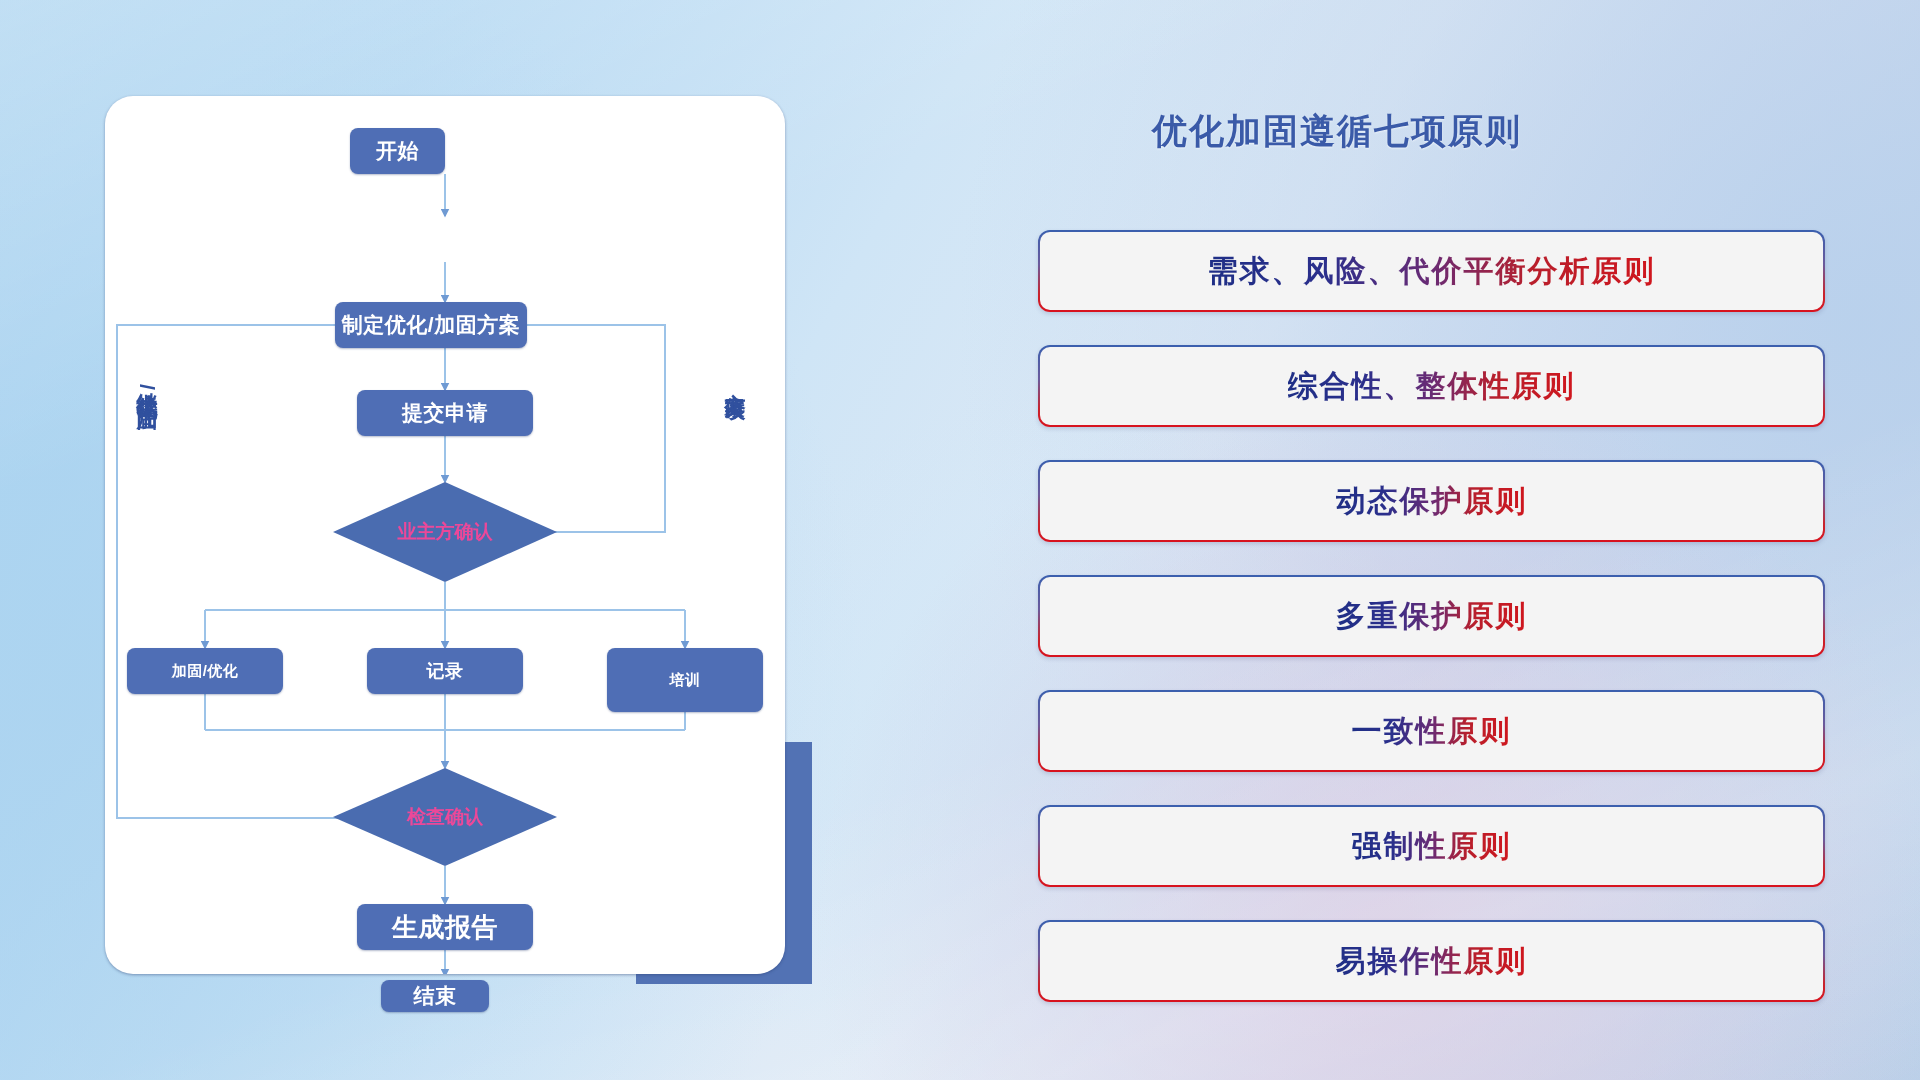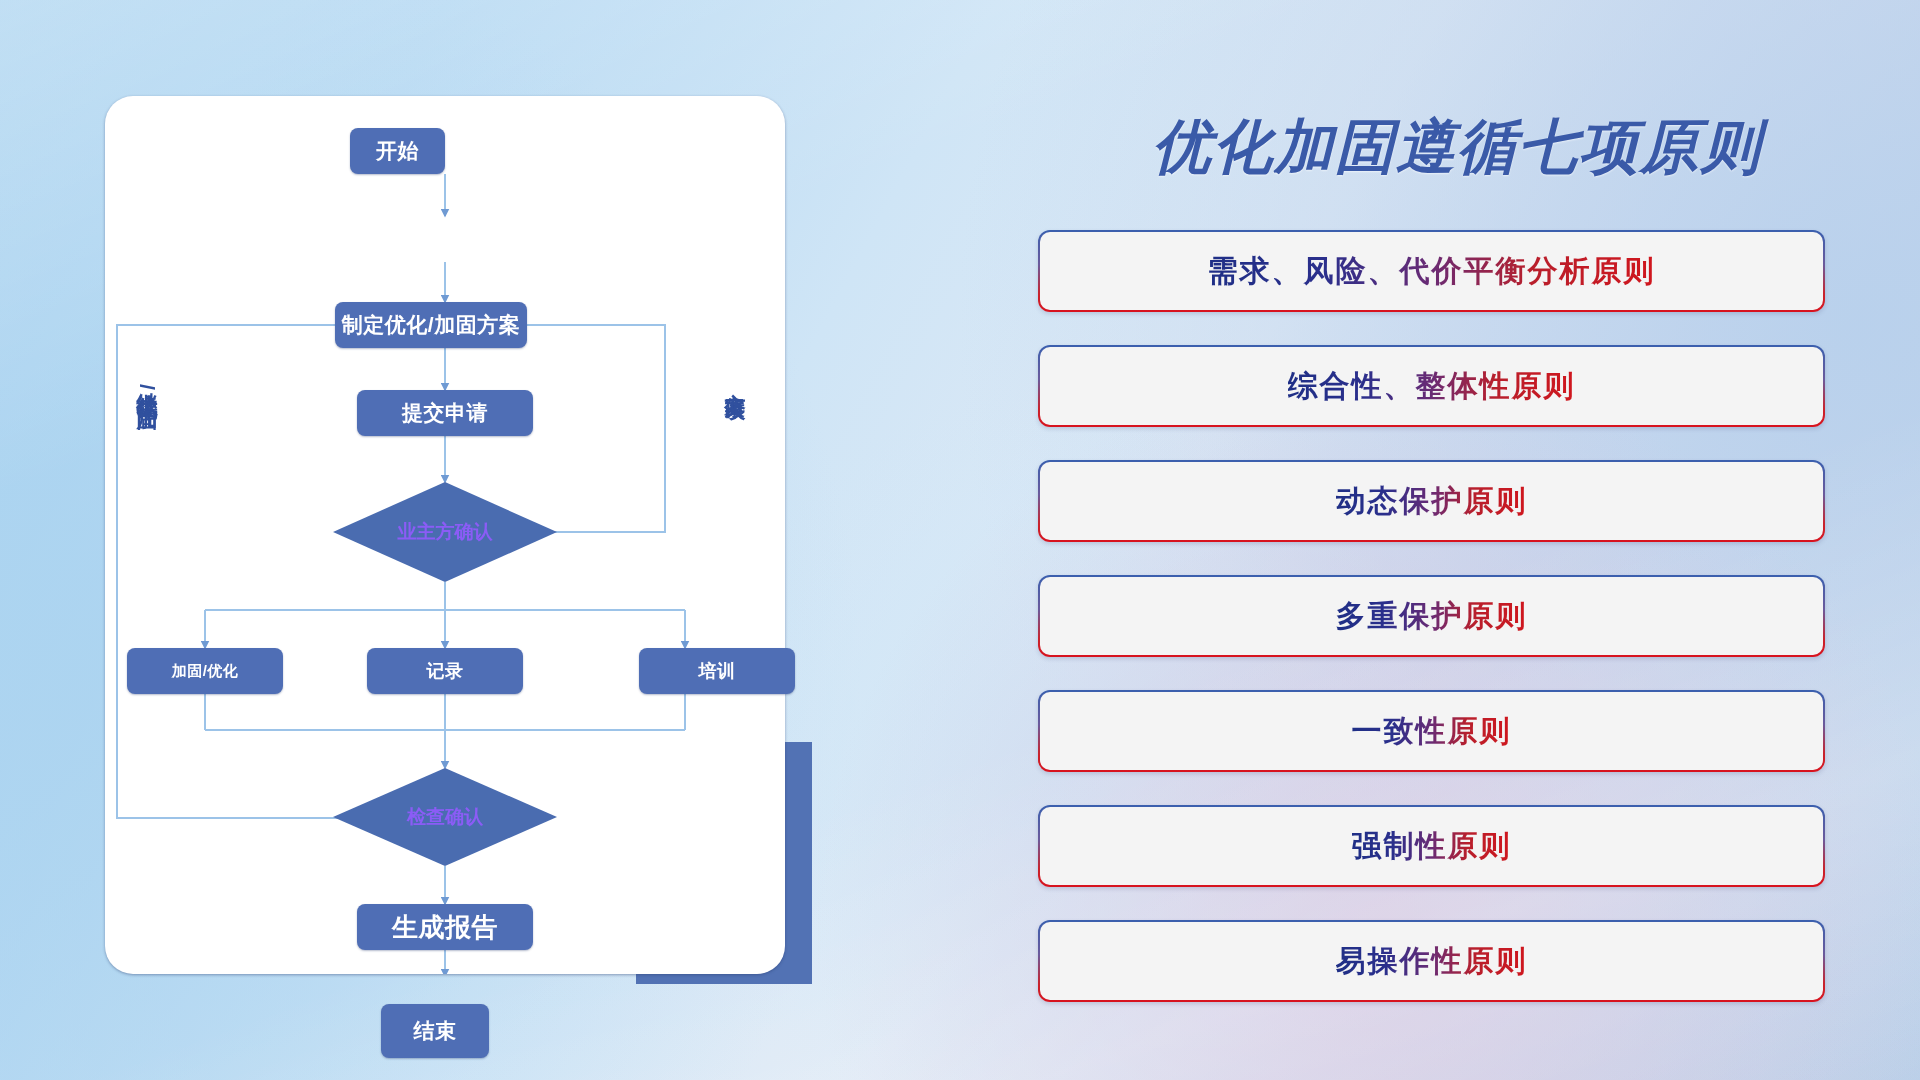--- a/index.html
+++ b/index.html
@@ -43,44 +43,43 @@
     border-radius:8px;
     display:flex;align-items:center;justify-content:center;
     font-weight:bold;
     letter-spacing:.5px;
     box-shadow:0 1px 2px rgba(40,60,110,.35);
     white-space:nowrap;
   }
   .diamond{
     position:absolute;
     display:flex;align-items:center;justify-content:center;
-    color:#8b5cf6;font-weight:bold;white-space:nowrap;
+    color:#ec4899;font-weight:bold;white-space:nowrap;
   }
   .diamond .dshape{
     position:absolute;inset:0;
     background:#4a6cb0;
     clip-path:polygon(50% 0,100% 50%,50% 100%,0 50%);
   }
   .diamond span{position:relative;z-index:2;}
   .vlabel{
     position:absolute;
     writing-mode:vertical-rl;
     color:#30509e;
     font-weight:bold;
     letter-spacing:2px;
     white-space:nowrap;
   }
 
   
   #title{
     position:absolute;left:1152px;top:108px;
-    font-size:59px;font-weight:bold;color:#3a5aa8;
+    font-size:35px;font-weight:bold;color:#3a5aa8;
     letter-spacing:2px;
     text-shadow:0 1px 2px rgba(255,255,255,.6);
-    font-style:italic;
   }
   #cards{position:absolute;left:1025px;top:230px;width:800px;}
   .pcard{
     position:relative;
     height:78px;margin-bottom:33px;
     border-radius:12px;
     padding:2px;
     background:linear-gradient(180deg,#3a5fae 0%,#6a5a9c 42%,#c9232c 78%,#d8121e 100%);
     box-shadow:0 2px 4px rgba(50,60,110,.18);
     margin-left:13px;
@@ -164,34 +163,34 @@
   </div>
 
   <div class="node" style="left:22px;top:552px;width:156px;height:46px;font-size:15px;">
     <span>加固/优化</span>
   </div>
 
   <div class="node" style="left:262px;top:552px;width:156px;height:46px;font-size:18px;">
     <span>记录</span>
   </div>
 
-  <div class="node" style="left:502px;top:552px;width:156px;height:46px;font-size:18px;margin-left:32px;">
+  <div class="node" style="left:502px;top:552px;width:156px;height:64px;font-size:15px;">
     <span>培训</span>
   </div>
 
   <div class="diamond" style="left:228px;top:672px;width:224px;height:98px;font-size:19px;">
     <div class="dshape"></div>
     <span>检查确认</span>
   </div>
 
   <div class="node" style="left:252px;top:808px;width:176px;height:46px;font-size:26px;">
     <span>生成报告</span>
   </div>
 
-  <div class="node" style="left:276px;top:908px;width:108px;height:54px;font-size:21px;align-items:center;">
+  <div class="node" style="left:276px;top:884px;width:108px;height:32px;font-size:21px;align-items:center;">
     <span>结束</span>
   </div>
 
   <div class="vlabel" style="left:28px;top:280px;font-size:21px;">继续优化/加固</div>
 
   <div class="vlabel" style="left:616px;top:280px;font-size:21px;">方案修改</div>
 </div>
 
 <div id="title">优化加固遵循七项原则</div>
 

